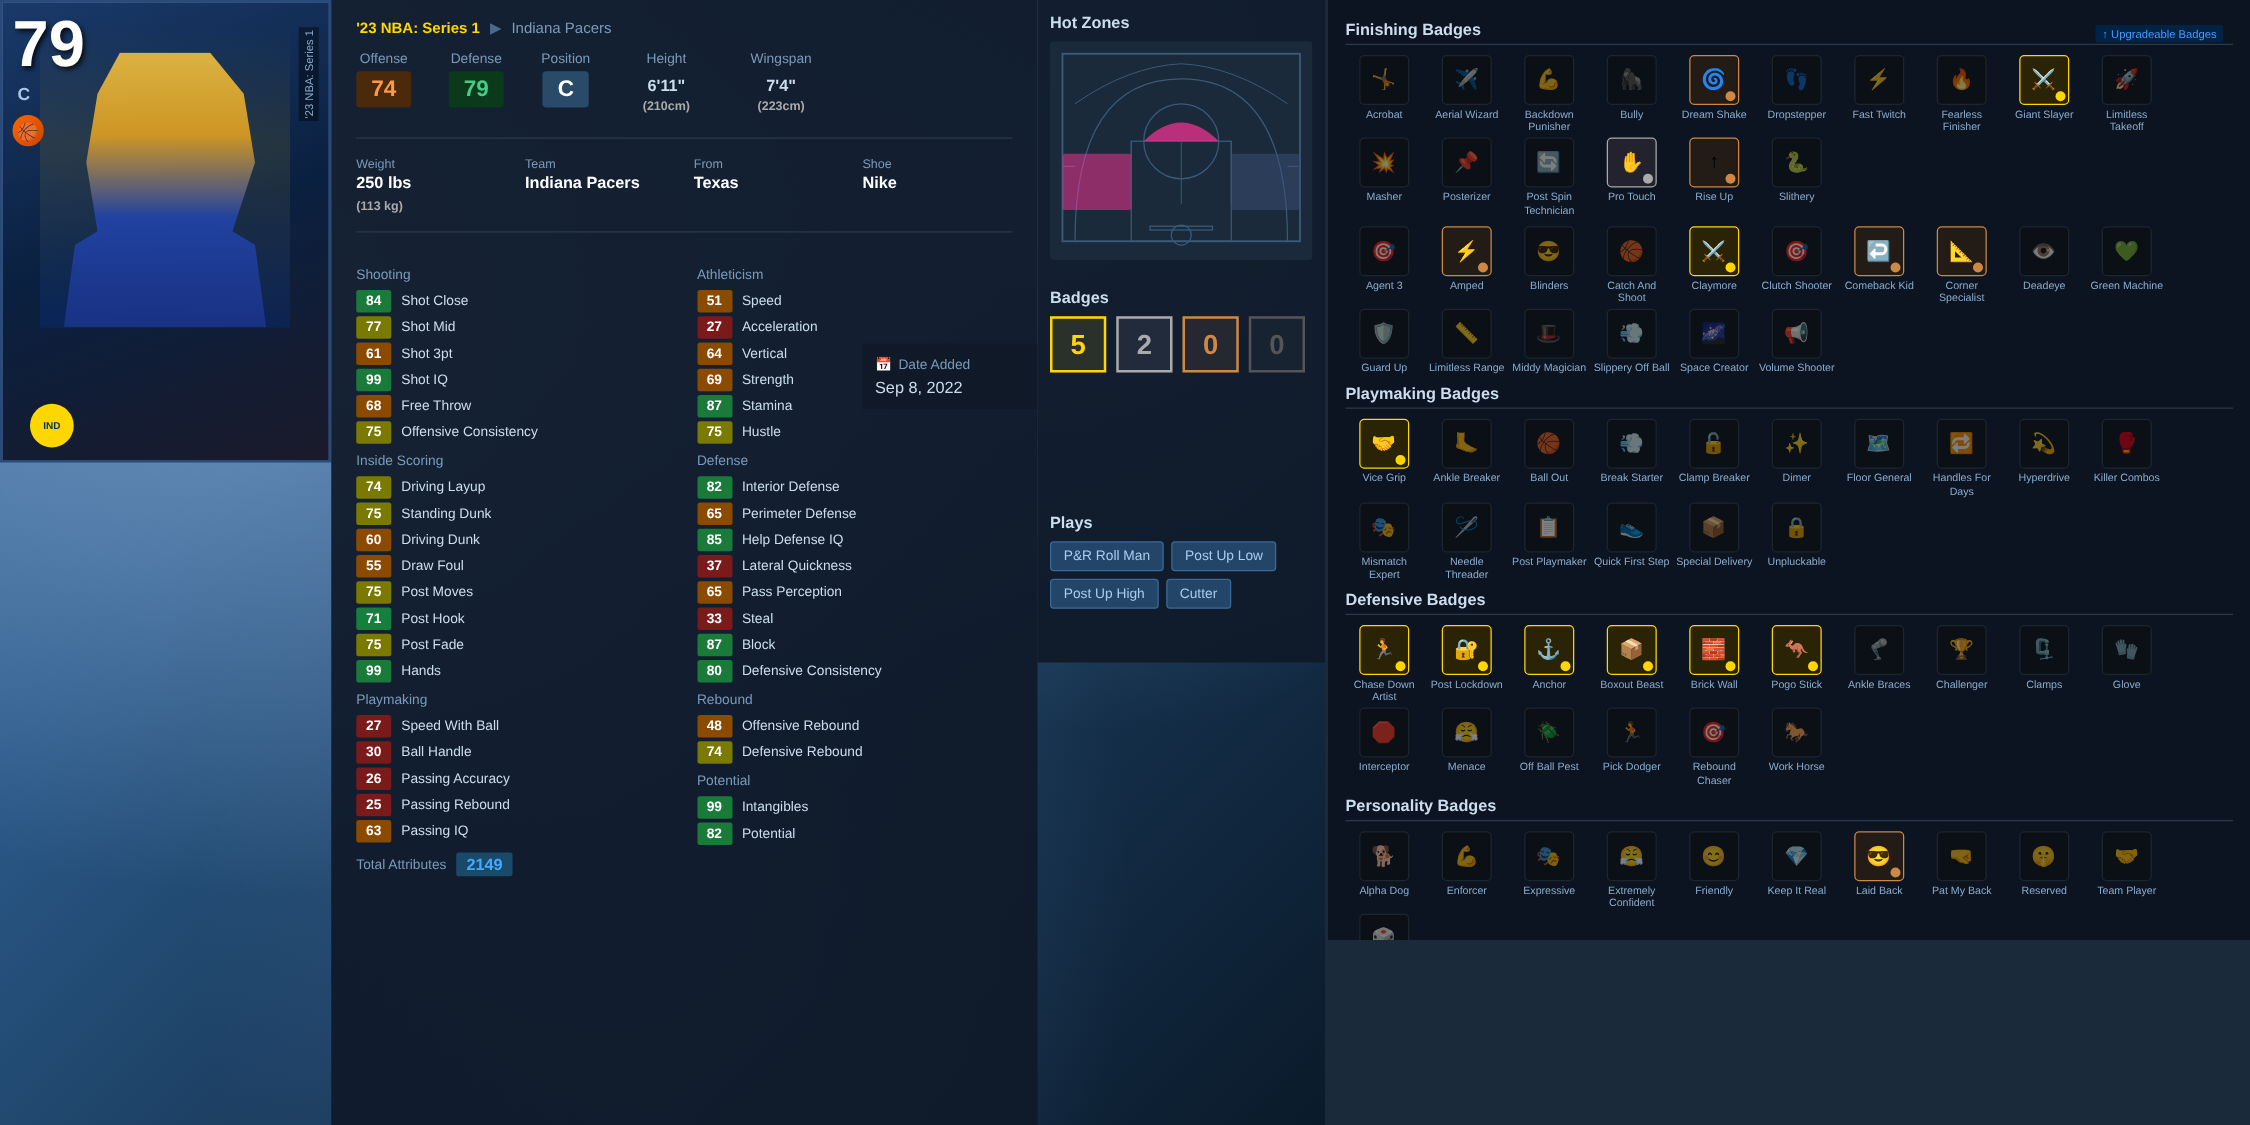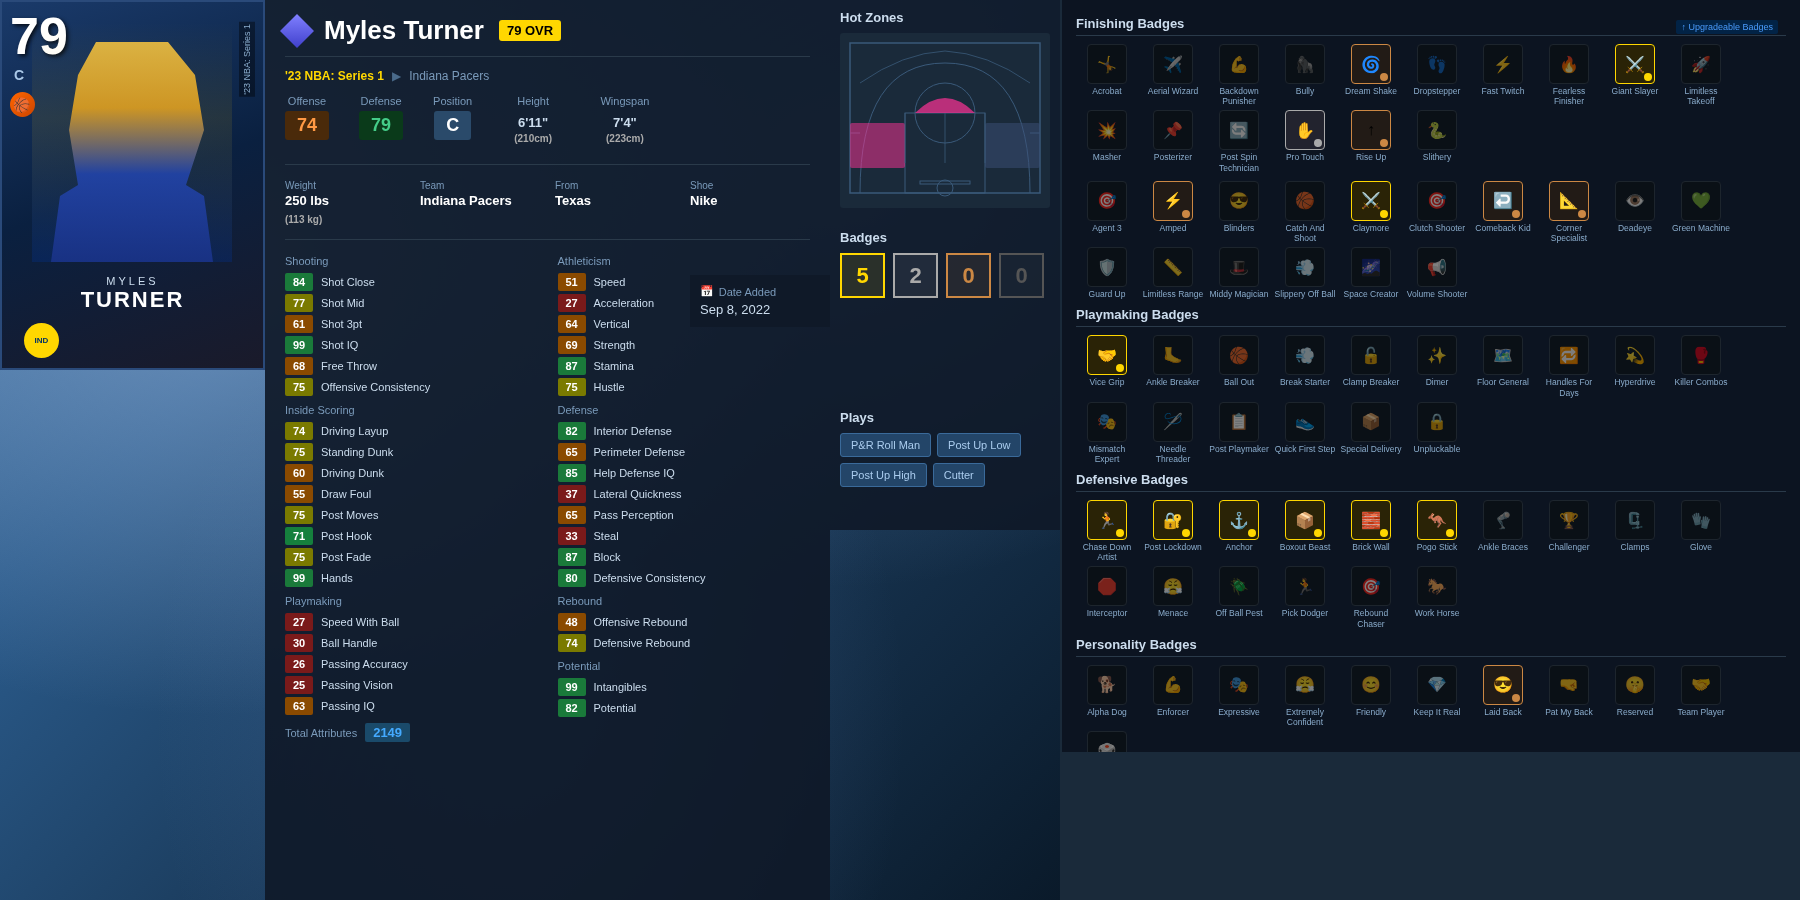--- a/index.html
+++ b/index.html
@@ -227,21 +227,21 @@
       border-radius: 3px;
     }
 
     .main-rating-val.offense { background: #4a2a0a; color: #ff9944; }
     .main-rating-val.defense { background: #0a3a1a; color: #44cc88; }
 
     .bio-grid {
       display: grid;
       grid-template-columns: 1fr 1fr 1fr 1fr;
       gap: 8px 15px;
-      margin-bottom: 7px;
+      margin-bottom: 20px;
       padding-bottom: 12px;
       border-bottom: 1px solid #2a3a4a;
     }
 
     .bio-item label {
       font-size: 10px;
       color: #7a9aba;
       display: block;
     }
 
@@ -509,35 +509,26 @@
 
 <div class="player-card">
   <div class="card-rating">79</div>
   <div class="card-position">C</div>
   <div class="card-series">
     <span>'23 NBA: Series 1</span>
   </div>
   <div class="card-player-image">
     <div class="player-silhouette"></div>
   </div>
-  <div class="card-name">
-    <div class="card-name-first">MYLES</div>
-    <div class="card-name-last">TURNER</div>
-  </div>
   <div class="card-team-logo">IND</div>
   <div class="card-badge" style="color:white;font-size:14px;">🏀</div>
 </div>
 
 <div class="stats-panel">
 
-  <div class="player-header">
-    <div class="player-diamond"></div>
-    <span class="player-name-header">Myles Turner</span>
-    <span class="ovr-badge">79 OVR</span>
-  </div>
   <div class="series-info">
     <span class="series-year">'23 NBA: Series 1</span>
     <span class="arrow-icon">▶</span>
     <span>Indiana Pacers</span>
   </div>
 
   <div class="main-ratings">
     <div class="main-rating-item">
       <span class="main-rating-label">Offense</span>
       <span class="main-rating-val offense">74</span>
@@ -659,21 +650,21 @@
           <div class="stat-row">
             <div class="stat-badge" style="background: rgb(122, 26, 26);">30</div>
             <div class="stat-name">Ball Handle</div>
           </div>
           <div class="stat-row">
             <div class="stat-badge" style="background: rgb(122, 26, 26);">26</div>
             <div class="stat-name">Passing Accuracy</div>
           </div>
           <div class="stat-row">
             <div class="stat-badge" style="background: rgb(122, 26, 26);">25</div>
-            <div class="stat-name">Passing Vision</div>
+            <div class="stat-name">Passing Rebound</div>
           </div>
           <div class="stat-row">
             <div class="stat-badge" style="background: rgb(138, 74, 0);">63</div>
             <div class="stat-name">Passing IQ</div>
           </div>
         </div>
 
       <div class="total-attrs">
         <span class="total-label">Total Attributes</span>
         <span class="total-val">2149</span>

